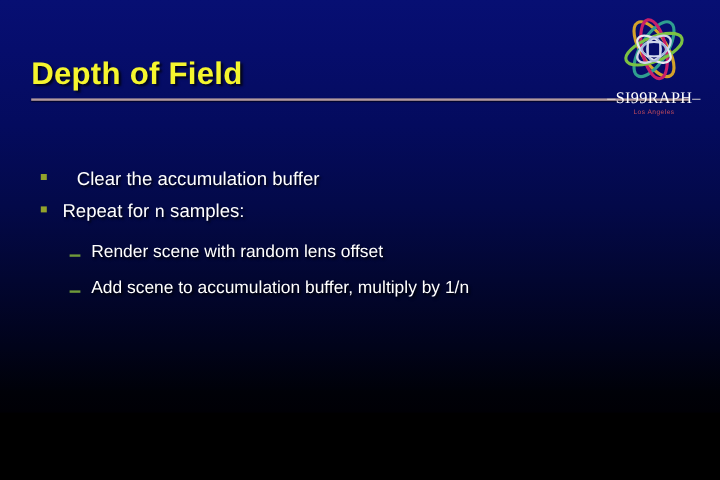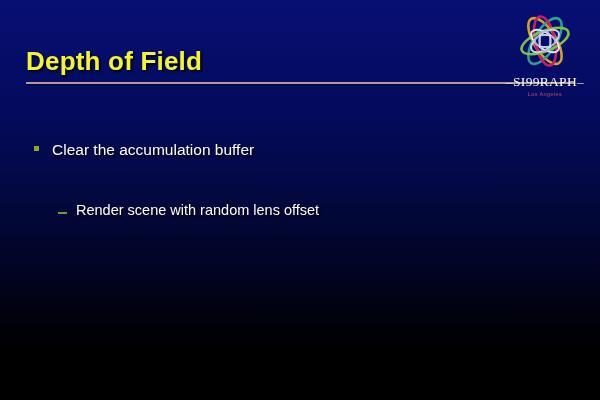--- a/index.html
+++ b/index.html
@@ -177,31 +177,39 @@
 </style>
 </head>
 <body>
 
 <div id="slide">
 
   <div id="title">Depth of Field</div>
   <div id="title-rule"></div>
 
 
-  <div class="bullet-l1" style="top:141px;">
+  <div class="bullet-l1" style="top:141px;gap:12px;">
     <span class="mark"></span>
     <span>Clear the accumulation buffer</span>
   </div>
 
+  <div class="bullet-l1" style="top:168px;">
+    <span class="mark"></span>
+    <span><span>Repeat for </span><span class="mono">n</span><span> samples:</span></span>
+  </div>
 
   <div class="bullet-l2" style="top:202px;">
     <span class="mark"></span>
     <span>Render scene with random lens offset</span>
   </div>
 
+  <div class="bullet-l2" style="top:232px;">
+    <span class="mark"></span>
+    <span>Add scene to accumulation buffer, multiply by 1/n</span>
+  </div>
 
 
 
   <div id="siggraph-logo">
     <svg width="98" height="70" viewBox="0 0 98 70">
       <g fill="none" stroke-width="2.6" transform="translate(49,33)">
         <ellipse rx="26" ry="11" stroke="#d4a22a" transform="rotate(58)"></ellipse>
         <ellipse rx="26" ry="11" stroke="#2f9e8f" transform="rotate(-58)"></ellipse>
         <ellipse rx="25" ry="10" stroke="#c81f6a" transform="rotate(78)"></ellipse>
         <ellipse rx="25" ry="10" stroke="#7cc143" transform="rotate(-22)"></ellipse>

